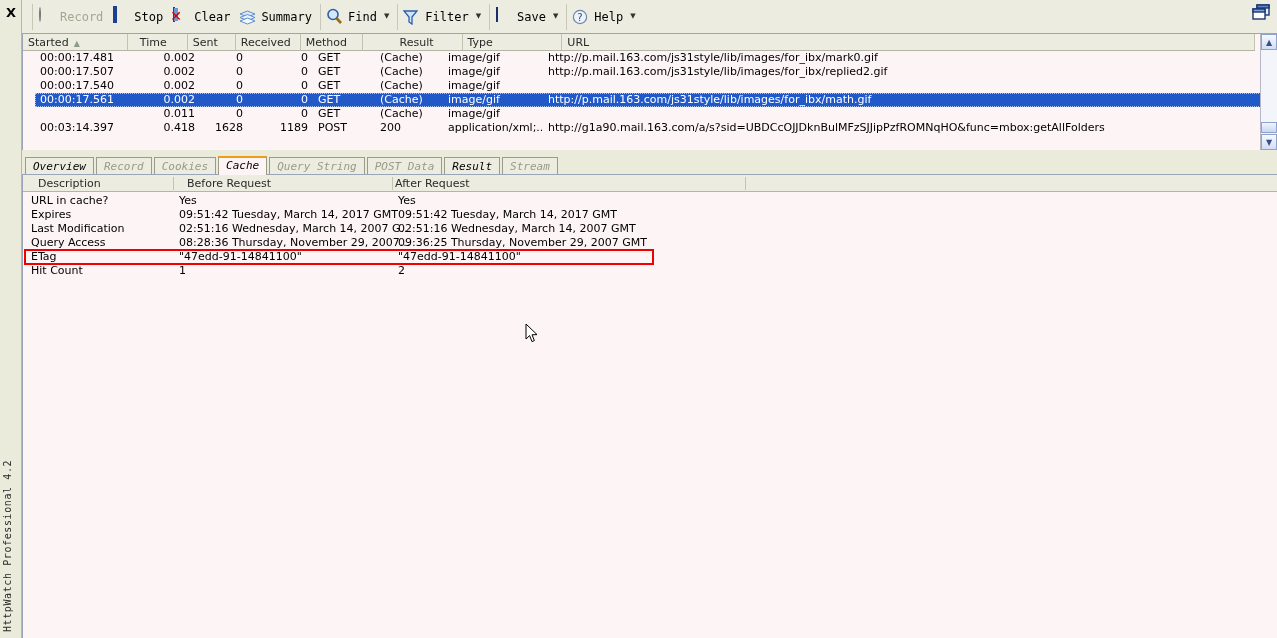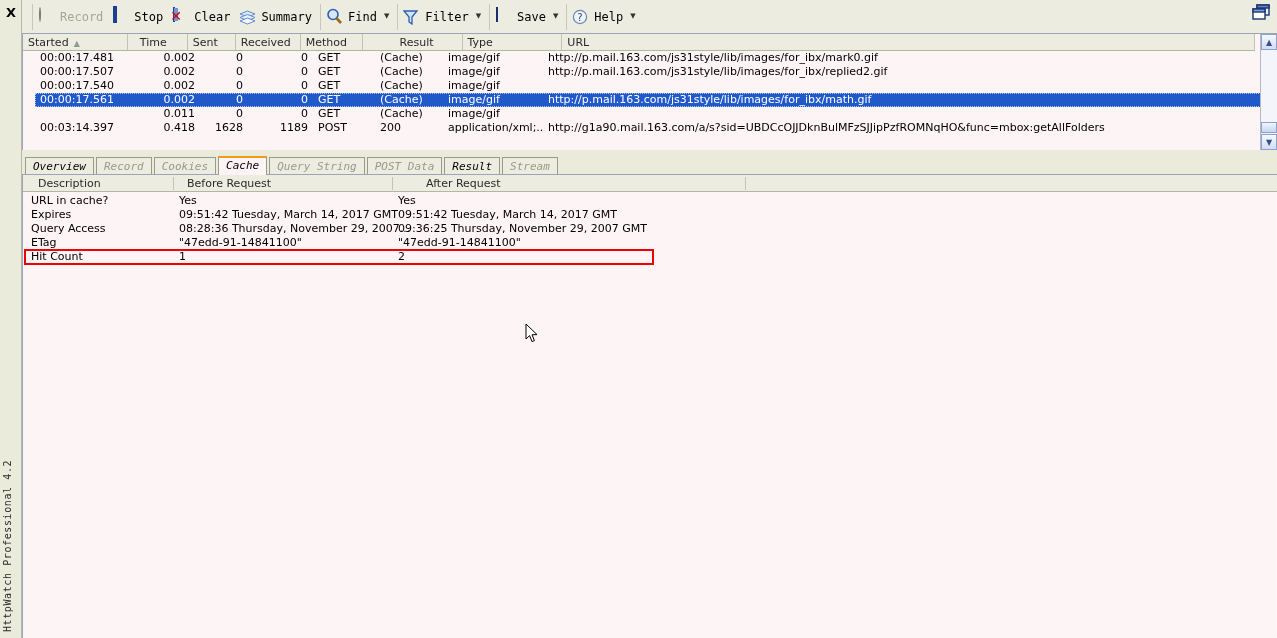--- a/index.html
+++ b/index.html
@@ -570,34 +570,39 @@
       <div class="tab">Stream</div>
     </div>
 
   <div class="cache-panel">
     <div class="cache-header" id="cache-header">
       <div class="ch-div" style="left:150px;"></div>
       <div class="ch-div" style="left:369px;"></div>
       <div class="ch-div" style="left:722px;"></div>
     <div class="ch-cell" style="left: 8px;">Description</div>
         <div class="ch-cell" style="left: 157px;">Before Request</div>
-        <div class="ch-cell" style="left: 396px;">After Request</div>
+        <div class="ch-cell" style="left: 365px;">After Request</div>
       </div>
     <div class="cache-rows" id="cache-rows">
         <div class="crow">
           <div class="cc cc-desc">URL in cache?</div>
           <div class="cc cc-before">Yes</div>
           <div class="cc cc-after">Yes</div>
         </div>
         <div class="crow">
           <div class="cc cc-desc">Expires</div>
           <div class="cc cc-before">09:51:42 Tuesday, March 14, 2017 GMT</div>
           <div class="cc cc-after">09:51:42 Tuesday, March 14, 2017 GMT</div>
         </div>
         <div class="crow">
+          <div class="cc cc-desc">Last Modification</div>
+          <div class="cc cc-before">02:51:16 Wednesday, March 14, 2007 G...</div>
+          <div class="cc cc-after">02:51:16 Wednesday, March 14, 2007 GMT</div>
+        </div>
+        <div class="crow">
           <div class="cc cc-desc">Query Access</div>
           <div class="cc cc-before">08:28:36 Thursday, November 29, 2007...</div>
           <div class="cc cc-after">09:36:25 Thursday, November 29, 2007 GMT</div>
         </div>
         <div class="crow">
           <div class="cc cc-desc">ETag</div>
           <div class="cc cc-before">"47edd-91-14841100"</div>
           <div class="cc cc-after">"47edd-91-14841100"</div>
         </div>
         <div class="crow">

